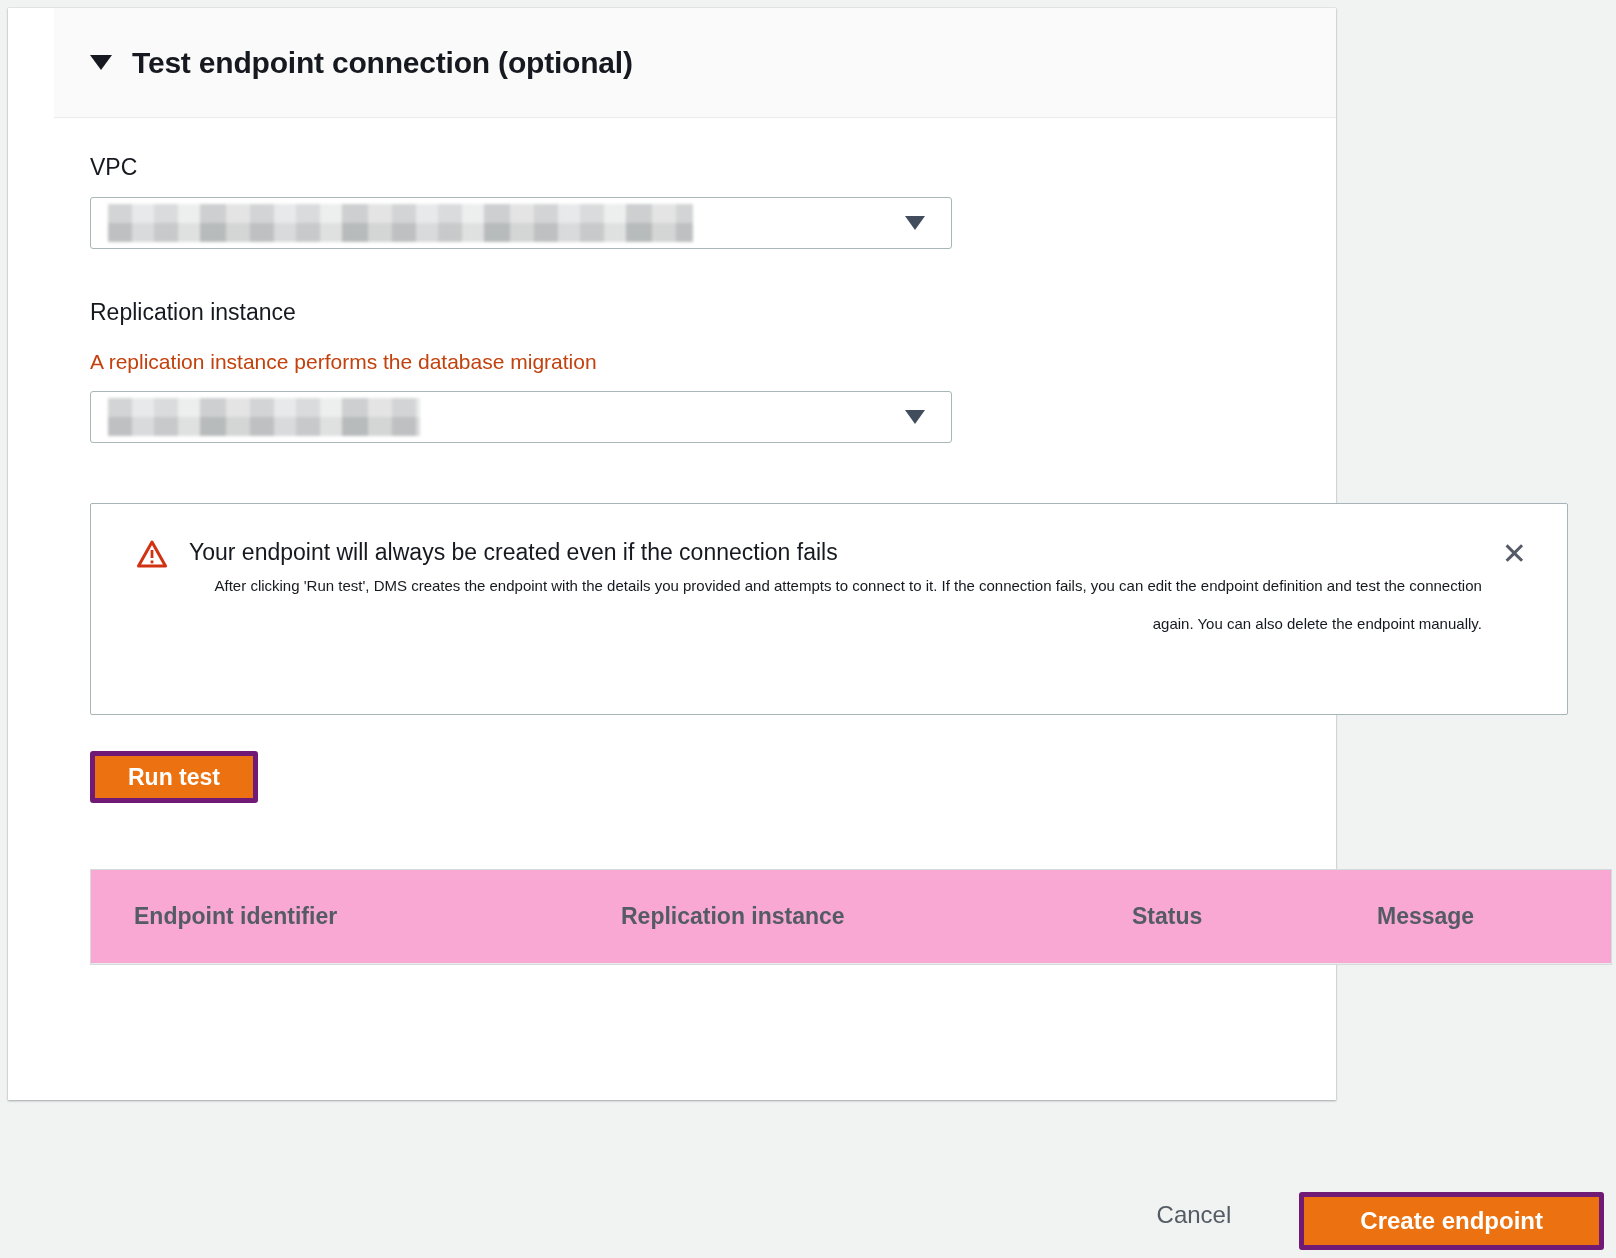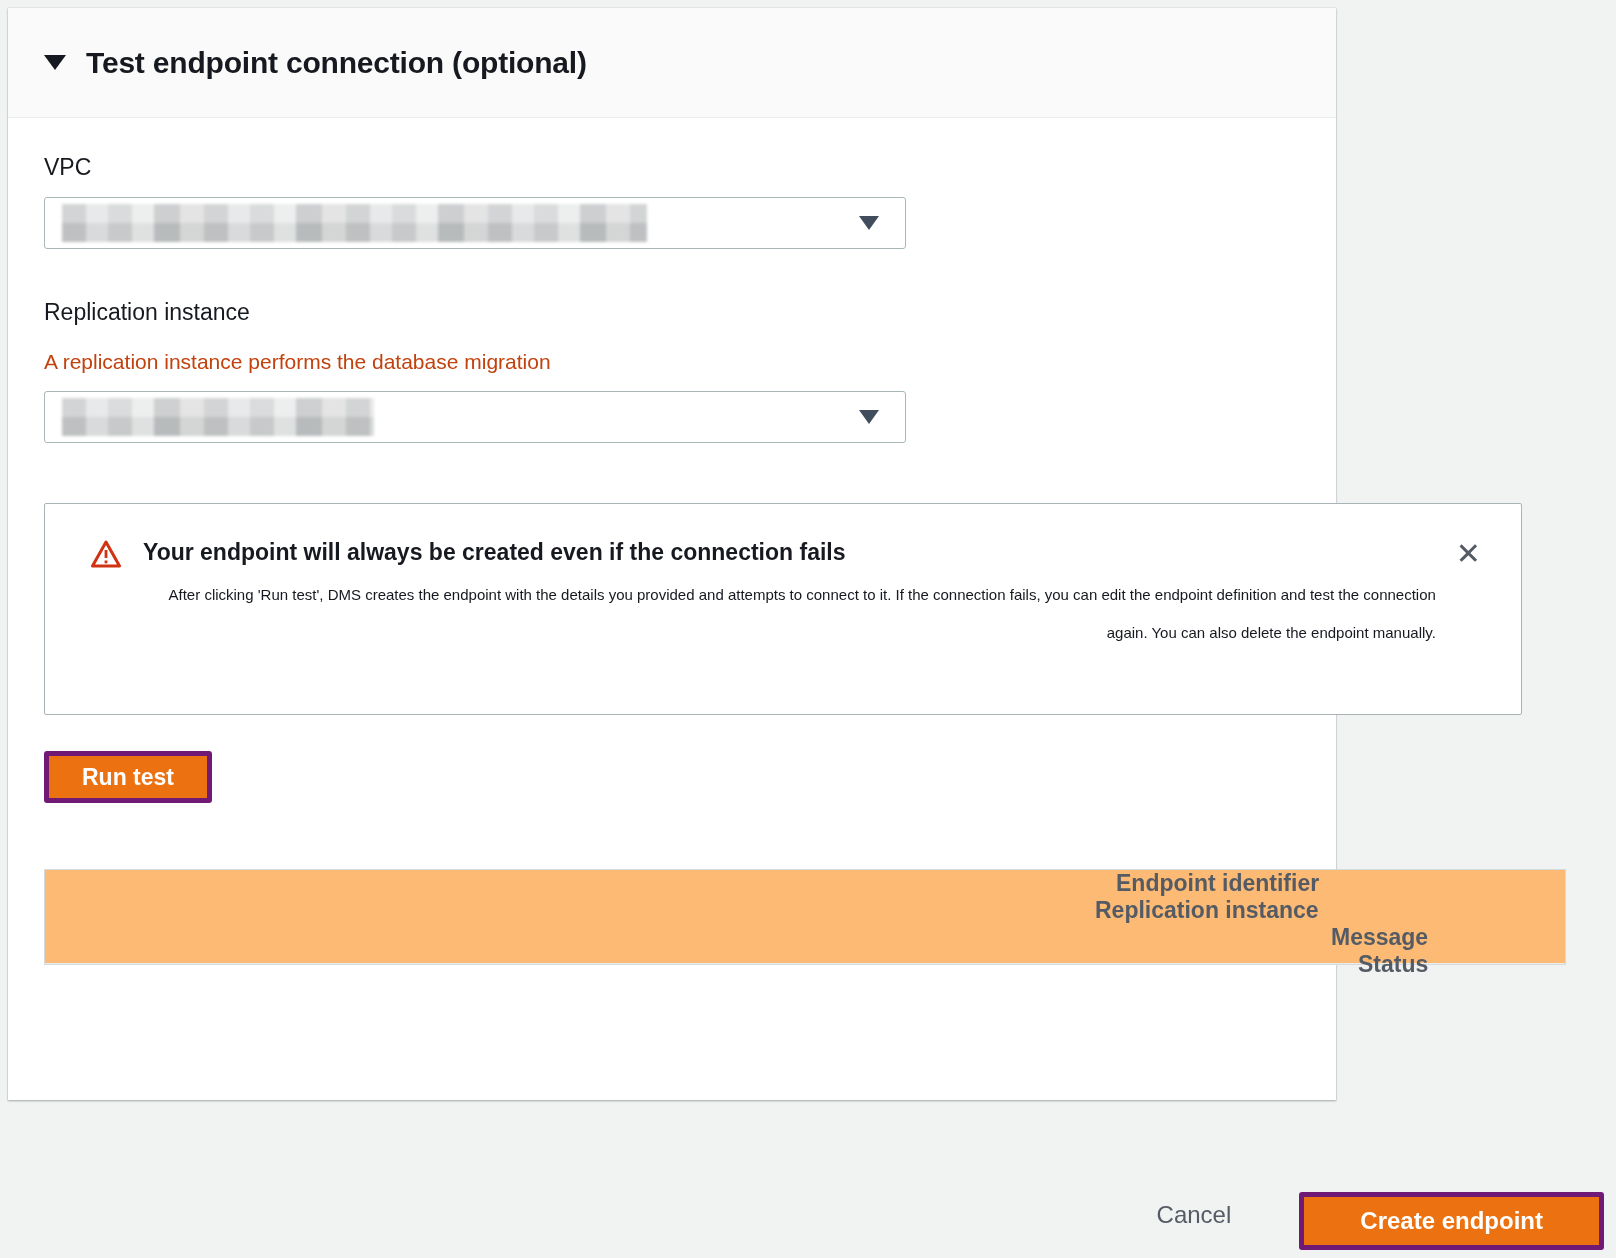--- a/index.html
+++ b/index.html
@@ -9,20 +9,21 @@
     font-family: "Liberation Sans", "DejaVu Sans", sans-serif;
     color: #16191f;
     overflow: hidden;
     position: relative;
   }
   .card {
     position: absolute;
     left: 8px; top: 8px; width: 1328px; height: 1092px;
     background: #ffffff;
     box-shadow: 0 1px 2px rgba(0,28,36,0.30), 0 0 1px rgba(0,28,36,0.25);
+    padding-left: 46px;
   }
   
   .card-header {
     height: 110px;
     background: #fafafa;
     border-bottom: 1px solid #eaeded;
     display: flex;
     align-items: center;
     padding: 0 36px;
     cursor: pointer;
@@ -95,24 +96,23 @@
     border-radius: 2px;
     background: #fff;
     padding: 33px 40px 33px 46px;
     display: flex;
     align-items: flex-start;
   }
   .warning-icon { flex: none; margin-top: 3px; }
   .alert-text { flex: 1 1 auto; padding: 0 20px 0 22px; }
   .alert-title {
     font-size: 23px;
-    font-weight: 700;
+    font-weight: 400;
     color: #16191f;
     line-height: 30px;
-    margin-bottom: 9px;
   }
   .alert-body {
     font-size: 15px;
     color: #16191f;
     line-height: 38px;
     max-width: 1300px;
     text-align: right;
   }
   .alert-close {
     flex: none;
@@ -143,25 +143,24 @@
   }
   
   .test-table {
     margin-top: 66px;
     width: 1522px;
     border: 1px solid #d5dbdb;
     background: #fff;
   }
   .thead {
     display: flex;
-    background: #fdba74;
+    background: #f9a8d4;
     border-bottom: 1px solid #e9ebed;
     height: 94px;
-    align-items: flex-end;
-    flex-direction: column;
+    align-items: center;
   }
   .th {
     display: flex;
     align-items: center;
     font-size: 23px;
     font-weight: 700;
     color: #545b64;
     padding: 0 10px 0 43px;
     position: relative;
   }
@@ -249,22 +248,22 @@
       </div>
       <button class="alert-close">✕</button>
     </div>
 
     <button class="btn-primary run-test-btn">Run test</button>
 
     <div class="test-table">
       <div class="thead">
         <div class="th c1">Endpoint identifier</div>
         <div class="th c2">Replication instance</div>
+        <div class="th c3">Status</div>
         <div class="th c4">Message</div>
-        <div class="th c3">Status</div>
       </div>
     </div>
 
   </div>
 </div>
 
 <div class="footer">
   <button class="cancel-btn">Cancel</button>
   <button class="btn-primary create-btn">Create endpoint</button>
 </div>

